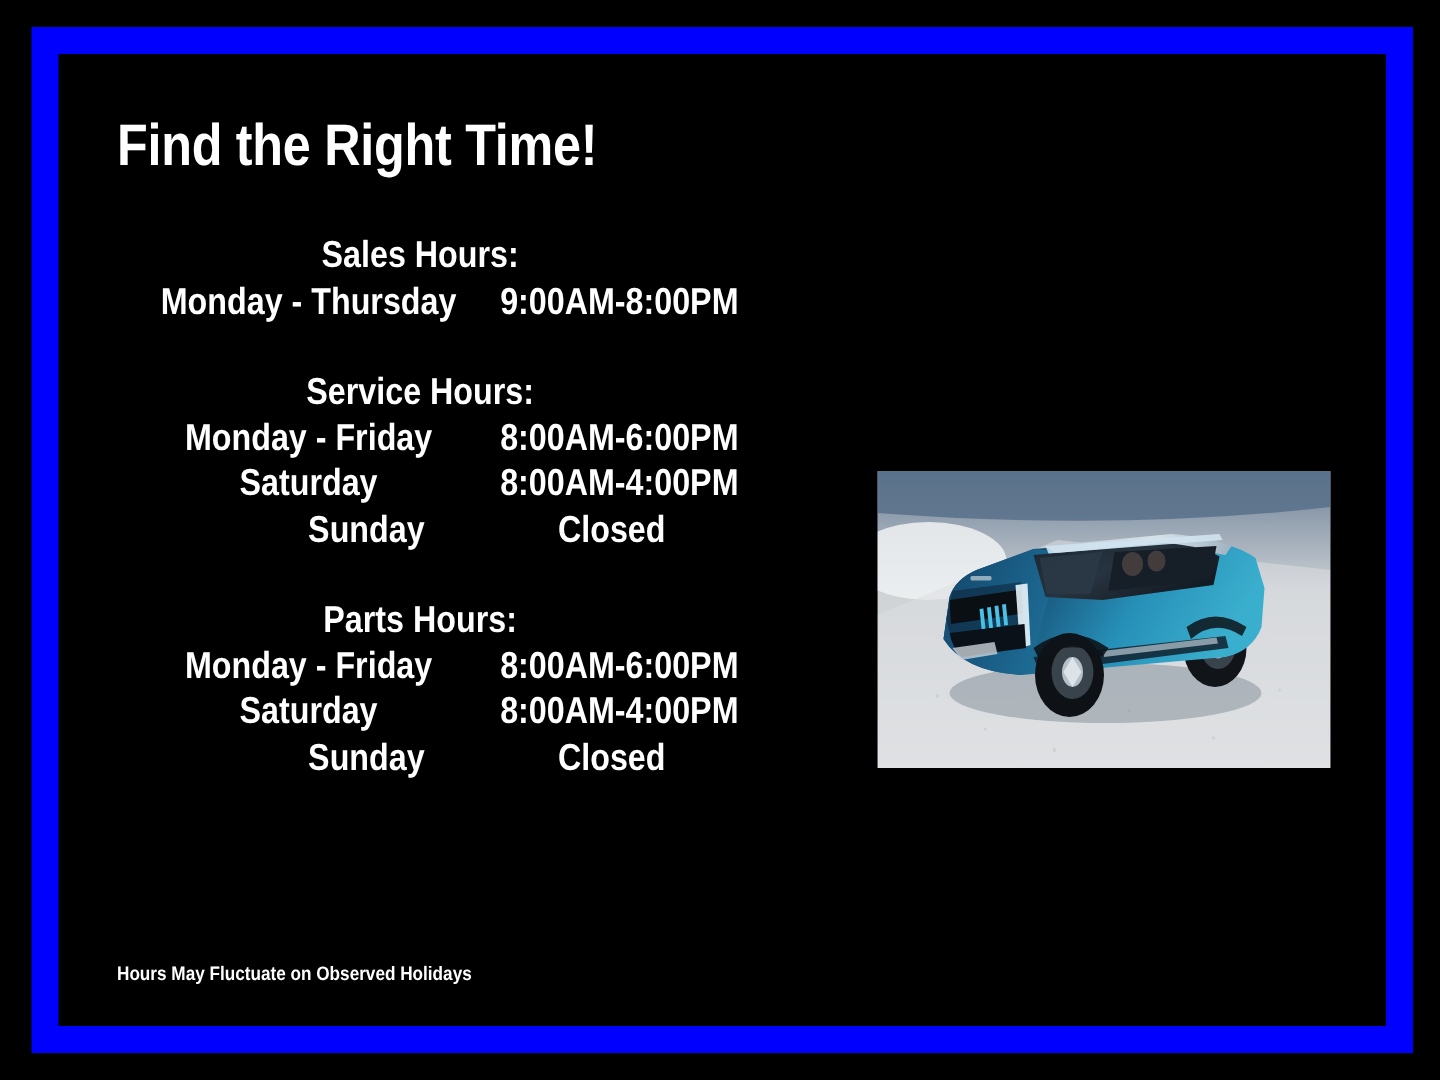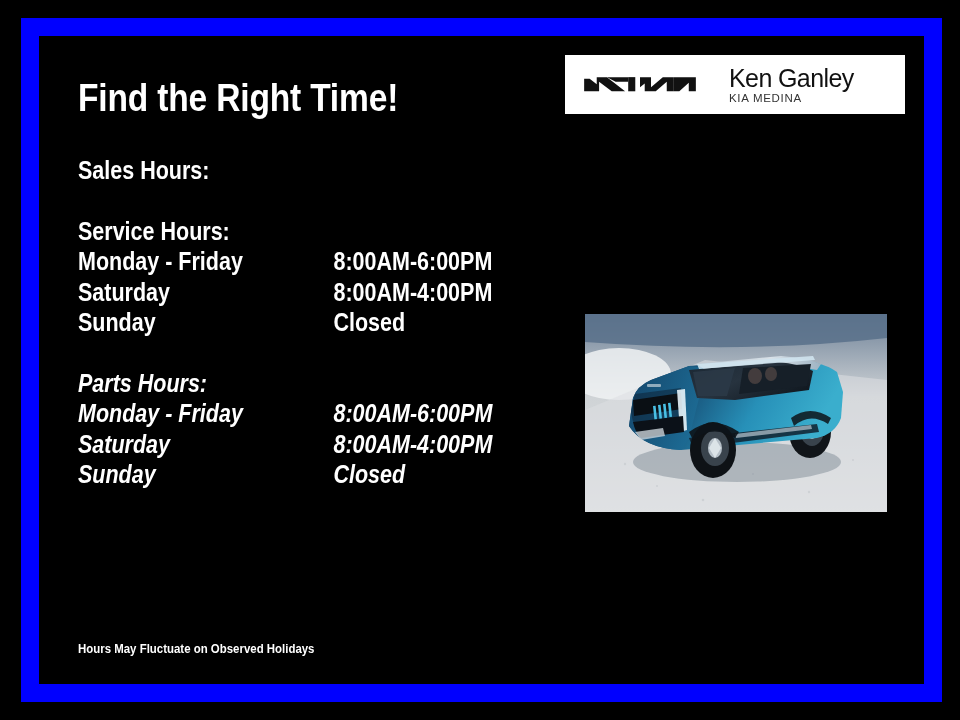--- a/index.html
+++ b/index.html
@@ -55,25 +55,26 @@
     transform-origin: left center;
     white-space: nowrap;
   }
 
   
   #hours-block {
     position: absolute;
     left: 78px;
     top: 155px;
     width: 470px;
+    text-align: center;
   }
   .hours-section {
     margin-bottom: 30px;
   }
-  .hours-section:last-child { margin-bottom: 16px; font-style: italic; }
+  .hours-section:last-child { margin-bottom: 16px; }
 
   .section-heading {
     font-size: 25px;
     line-height: 30.5px;
     font-weight: bold;
     color: #ffffff;
     transform: scaleX(0.86);
     transform-origin: left center;
     white-space: nowrap;
   }
@@ -177,20 +178,23 @@
 <div id="slide">
 
   <div id="blue-frame"></div>
   <div id="inner-panel"></div>
 
   <div id="page-title">Find the Right Time!</div>
 
   <div id="hours-block">
       <div class="hours-section">
         <div class="section-heading">Sales Hours:</div>
+        <div class="hours-row">
+          <span class="row-inner"><span class="day-label">Monday - Thursday</span><span class="time-value">9:00AM-8:00PM</span></span>
+        </div>
       </div>
       <div class="hours-section">
         <div class="section-heading">Service Hours:</div>
         <div class="hours-row">
           <span class="row-inner"><span class="day-label">Monday - Friday</span><span class="time-value">8:00AM-6:00PM</span></span>
         </div>
         <div class="hours-row">
           <span class="row-inner"><span class="day-label">Saturday</span><span class="time-value">8:00AM-4:00PM</span></span>
         </div>
         <div class="hours-row">
@@ -206,33 +210,20 @@
           <span class="row-inner"><span class="day-label">Saturday</span><span class="time-value">8:00AM-4:00PM</span></span>
         </div>
         <div class="hours-row">
           <span class="row-inner"><span class="day-label">Sunday</span><span class="time-value">Closed</span></span>
         </div>
       </div>
     </div>
 
   <div id="footer-note">Hours May Fluctuate on Observed Holidays</div>
 
-  <div id="logo-box">
-    <svg id="kia-mark" viewBox="0 0 300 76" aria-hidden="true">
-      <path fill="#111111" d="M8 22 L8 54 L46 54 L46 30 L78 54 L112 54 L66 18 L40 18 L40 36 L22 22 Z"></path>
-      <path fill="#111111" d="M120 18 L138 18 L138 54 L120 54 Z"></path>
-      <path fill="#111111" d="M150 18 L178 18 L178 44 L208 18 L236 18 L236 54 L218 54 L218 30 L190 54 L162 54 L162 34 L150 44 Z"></path>
-      <path fill="#111111" d="M66 18 L120 18 L120 30 L88 30 Z"></path>
-      <path fill="#111111" d="M236 18 L292 18 L292 54 L274 54 L274 32 L250 54 L236 54 Z"></path>
-    </svg>
-    <div id="dealer-name-group">
-      <div id="dealer-name">Ken Ganley</div>
-      <div id="dealer-sub">KIA MEDINA</div>
-    </div>
-  </div>
 
   <div id="vehicle-photo">
     <svg width="302" height="198" viewBox="0 0 302 198" aria-hidden="true">
       <defs>
         <linearGradient id="gGround" x1="0" y1="0" x2="0" y2="1">
           <stop offset="0" stop-color="#6d8097"></stop>
           <stop offset="0.18" stop-color="#97a4b2"></stop>
           <stop offset="0.42" stop-color="#cfd3d6"></stop>
           <stop offset="1" stop-color="#e2e4e5"></stop>
         </linearGradient>

